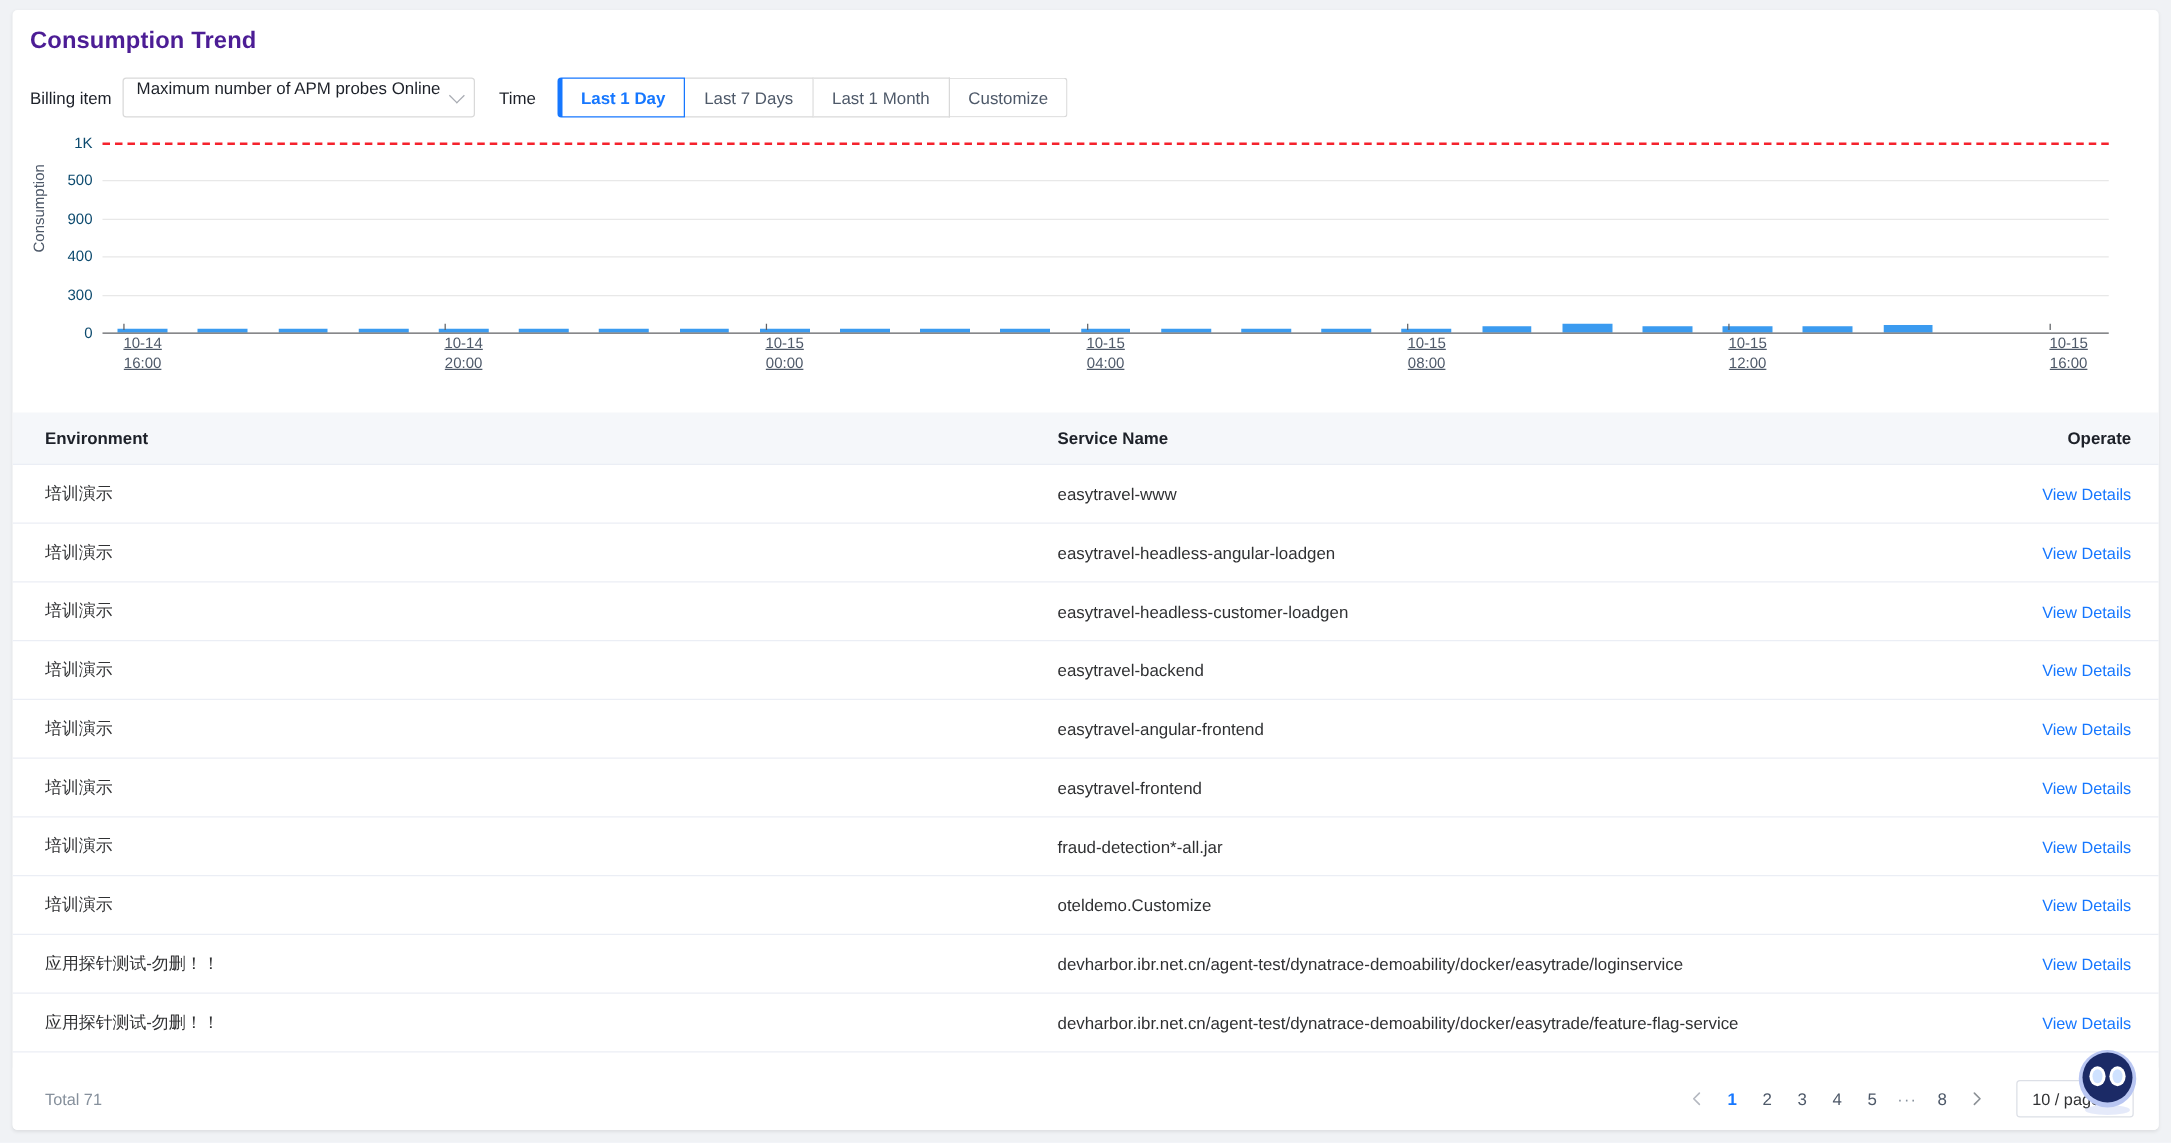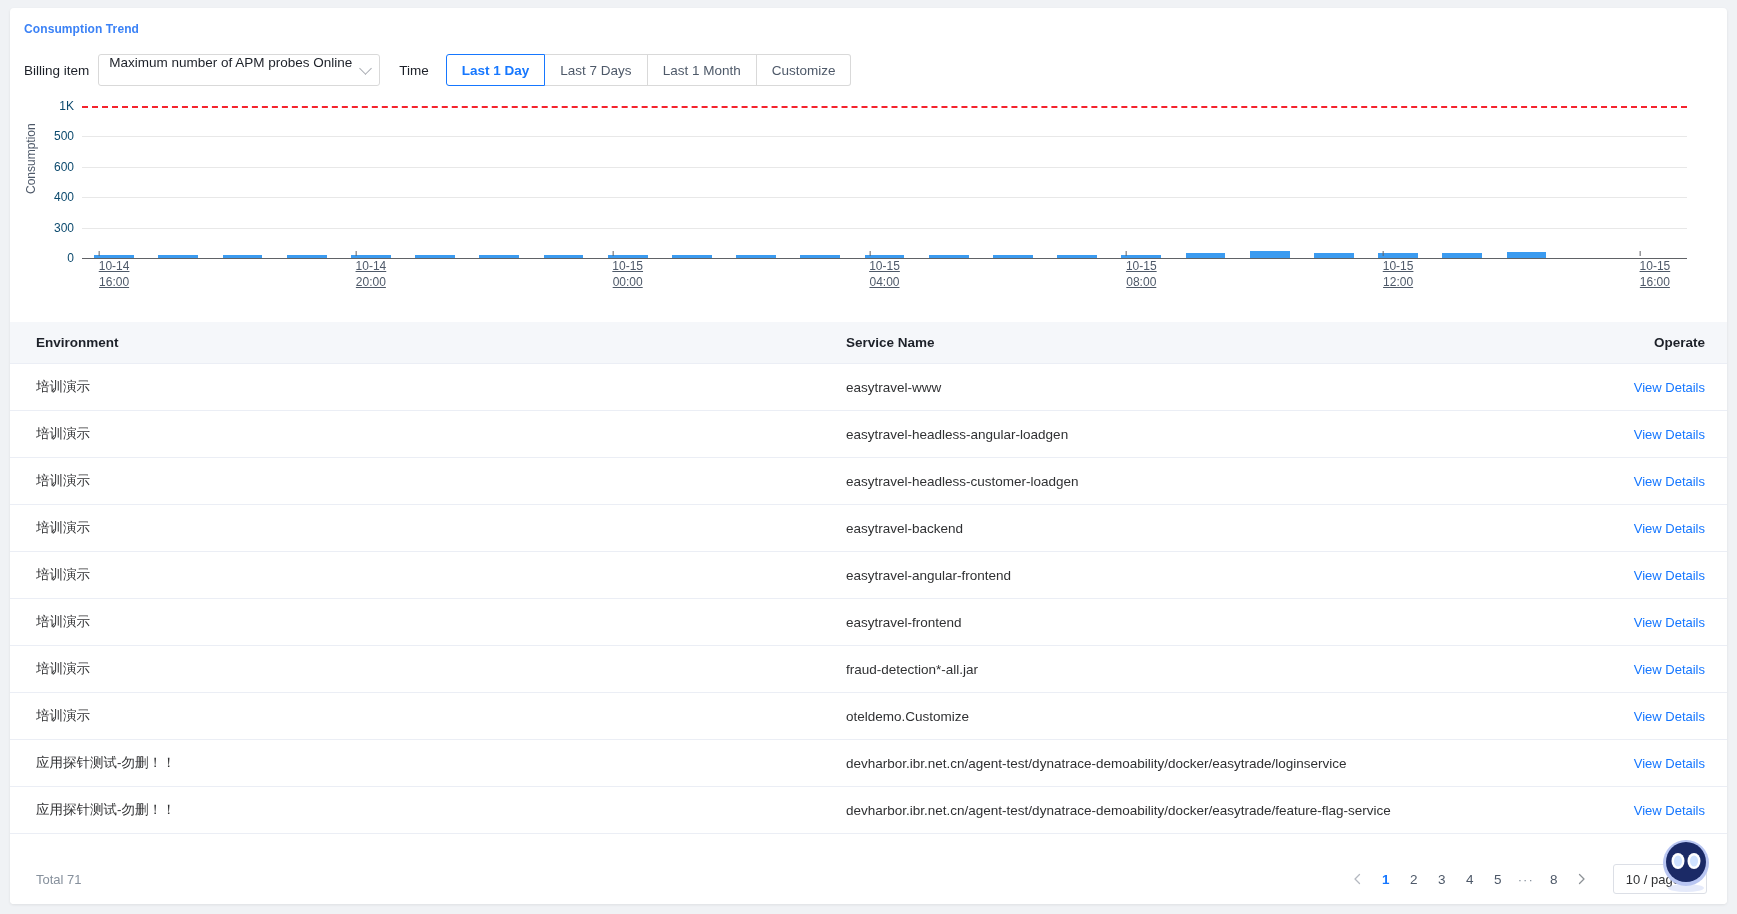--- a/index.html
+++ b/index.html
@@ -22,23 +22,23 @@
     width: 1717px;
     height: 896px;
     background: #ffffff;
     border-radius: 4px;
     box-shadow: 0 1px 3px rgba(0,0,0,0.08);
     overflow: hidden;
   }
 
   
   .card-title {
-    font-size: 12px;
+    font-size: 19px;
     font-weight: bold;
-    color: #3b82f6;
+    color: #4c1d95;
     padding: 14px 0 0 14px;
     letter-spacing: .1px;
   }
 
   
   .filter-bar {
     display: flex;
     align-items: center;
     padding: 18px 0 0 14px;
     gap: 9px;
@@ -81,21 +81,21 @@
     background: #fff;
     font-size: 13.5px;
     color: #4e5969;
     display: flex;
     align-items: center;
     justify-content: center;
     padding: 0 15px;
     cursor: pointer;
     white-space: nowrap;
   }
-  .radio-btn:first-child { border-left: 1px solid #f9a8d4; border-radius: 3px 0 0 3px; }
+  .radio-btn:first-child { border-left: 4px solid #f9a8d4; border-radius: 3px 0 0 3px; }
   .radio-btn:last-child { border-radius: 0 3px 3px 0; }
   .radio-btn.active {
     color: #1677ff;
     border-color: #1677ff;
     font-weight: bold;
     z-index: 2;
     position: relative;
   }
 
   
@@ -434,21 +434,21 @@
               <div class="bar" style="height: 0px; background: rgb(59, 155, 240);"></div>
             </div>
           </div>
       <div class="grid-line zero" style="top: 152px;"></div>
           <div class="ytick" style="top: 152px;">0</div>
           <div class="grid-line" style="top: 121.6px;"></div>
           <div class="ytick" style="top: 121.6px;">300</div>
           <div class="grid-line" style="top: 91.2px;"></div>
           <div class="ytick" style="top: 91.2px;">400</div>
           <div class="grid-line" style="top: 60.8px;"></div>
-          <div class="ytick" style="top: 60.8px;">600</div>
+          <div class="ytick" style="top: 60.8px;">900</div>
           <div class="grid-line" style="top: 30.4px;"></div>
           <div class="ytick" style="top: 30.4px;">500</div>
           <div class="threshold-line" style="top: 0px;"></div>
           <div class="ytick" style="top: 0px;">1K</div>
         </div>
       <div class="xticks" id="xticks">
           <div class="xtick" style="left: 2%;"><span class="xtickmark"></span>10-14<br>16:00</div>
           <div class="xtick" style="left: 18%;"><span class="xtickmark"></span>10-14<br>20:00</div>
           <div class="xtick" style="left: 34%;"><span class="xtickmark"></span>10-15<br>00:00</div>
           <div class="xtick" style="left: 50%;"><span class="xtickmark"></span>10-15<br>04:00</div>

